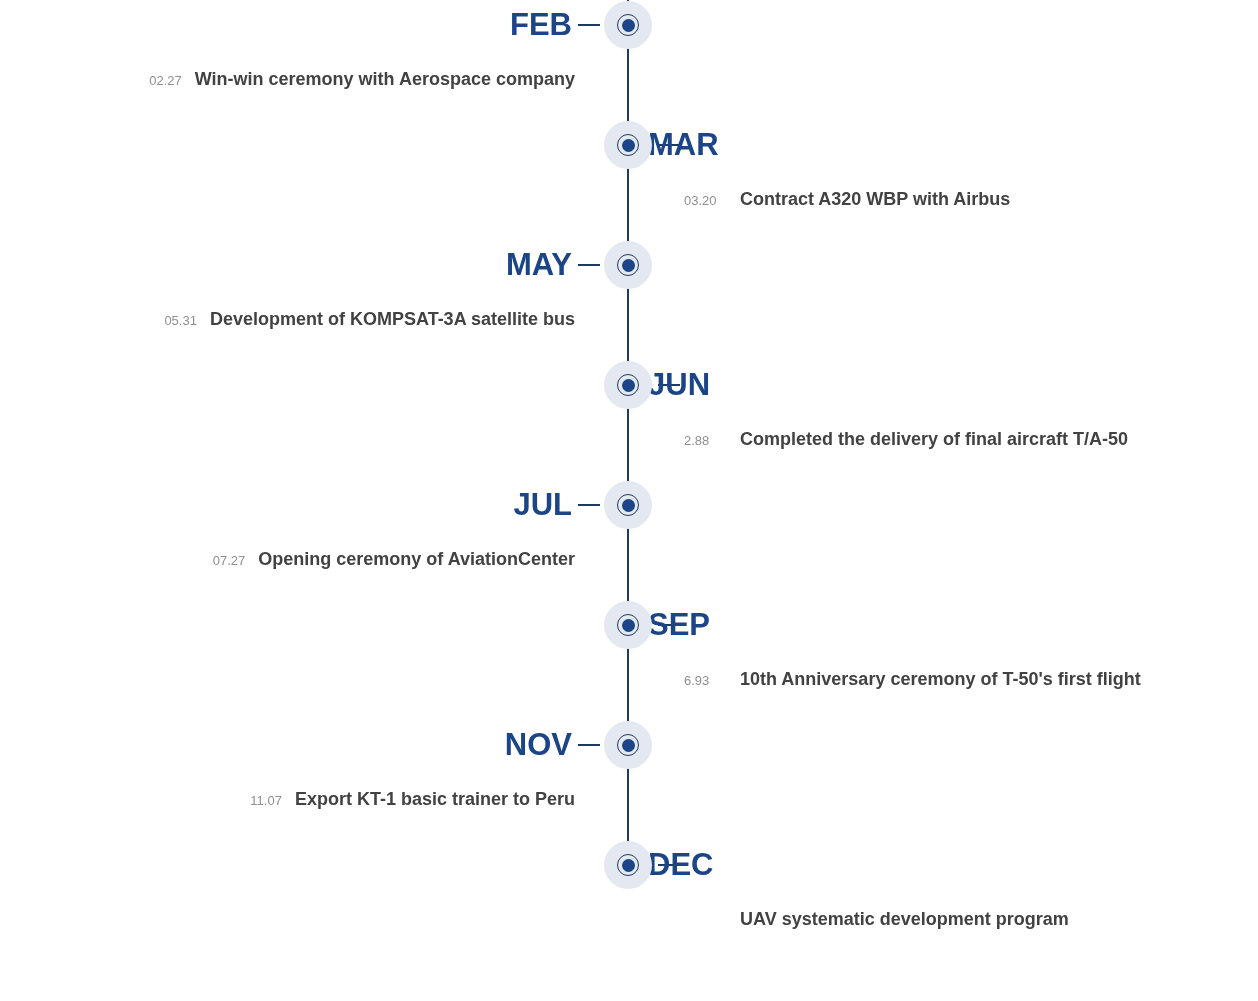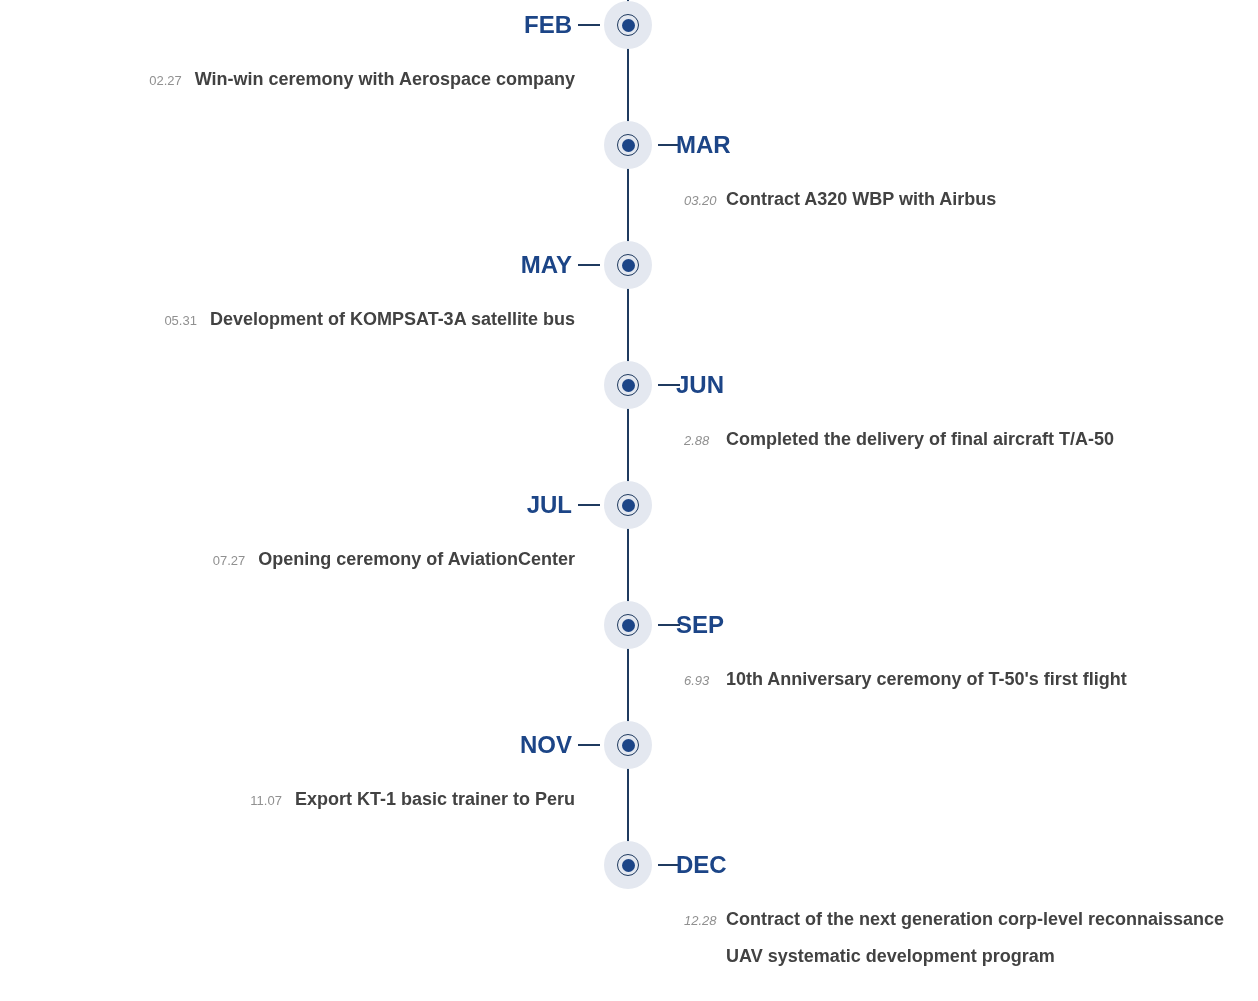--- a/index.html
+++ b/index.html
@@ -89,29 +89,29 @@
     height: 2px;
     background: #1f3a5f;
   }
   .row.left  .dash { right: 658px; }
   .row.right .dash { left: 658px; }
 
   
   .month {
     position: absolute;
     top: -21px;
-    font-size: 24px;
+    font-size: 31px;
     font-weight: bold;
     line-height: 42px;
     color: #1c4587;
     letter-spacing: 0px;
     white-space: nowrap;
   }
   .row.left  .month { right: 686px; text-align: right; }
-  .row.right .month { left: 676px;  text-align: right; }
+  .row.right .month { left: 648px;  text-align: right; }
 
   
   .entries {
     position: absolute;
     top: 36px;
   }
   .row.left  .entries { right: 683px; text-align: right; }
   .row.right .entries { left: 684px;  text-align: left; }
 
   .entry {
@@ -127,21 +127,21 @@
     vertical-align: baseline;
   }
   .entry .desc {
     display: inline-block;
     font-size: 18px;
     color: #424242;
     vertical-align: baseline;
     font-weight: bold;
   }
   .row.left  .entry .date { margin-right: 13px; }
-  .row.right .entry .date { width: 42px; font-style: italic; }
+  .row.right .entry .date { margin-right: 14px; width: 42px; }
   .entry.cont .date { visibility: hidden; }
 </style>
 </head>
 <body>
 
 <div class="timeline">
   <div class="spine"></div>
   <div id="rows">
       <div class="row left" style="top: 25px;">
         <div class="node">
@@ -221,18 +221,17 @@
         </div>
       </div>
       <div class="row right" style="top: 865px;">
         <div class="node">
           <div class="ring"></div>
           <div class="dot"></div>
         </div>
         <div class="dash"></div>
         <div class="month">DEC</div>
         <div class="entries">
-          <div class="entry"><span class="date">12.28</span><span class="desc">Contract of the next generation corp-level reconnaissance</span></div>
           <div class="entry cont"><span class="date">12.28</span><span class="desc">UAV systematic development program</span></div>
         </div>
       </div>
     </div>
 </div>
 
 </body></html>

